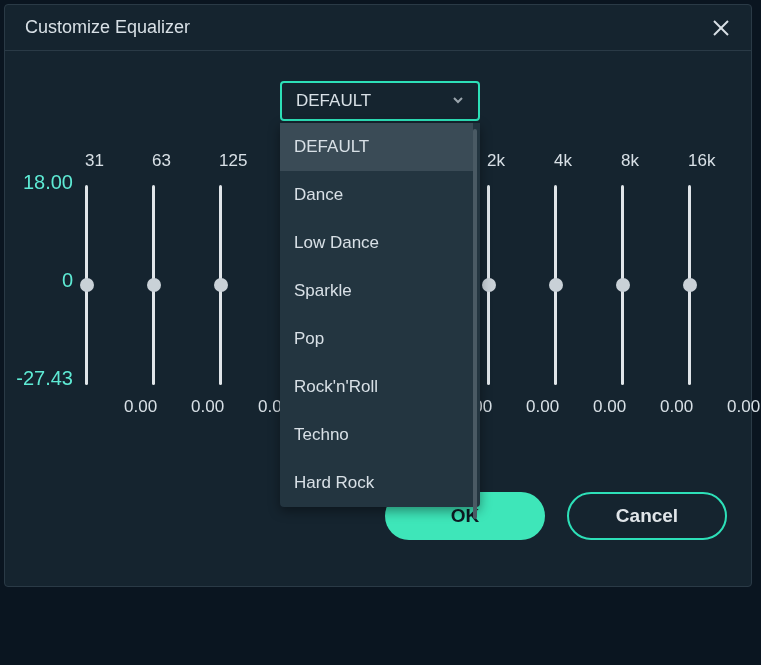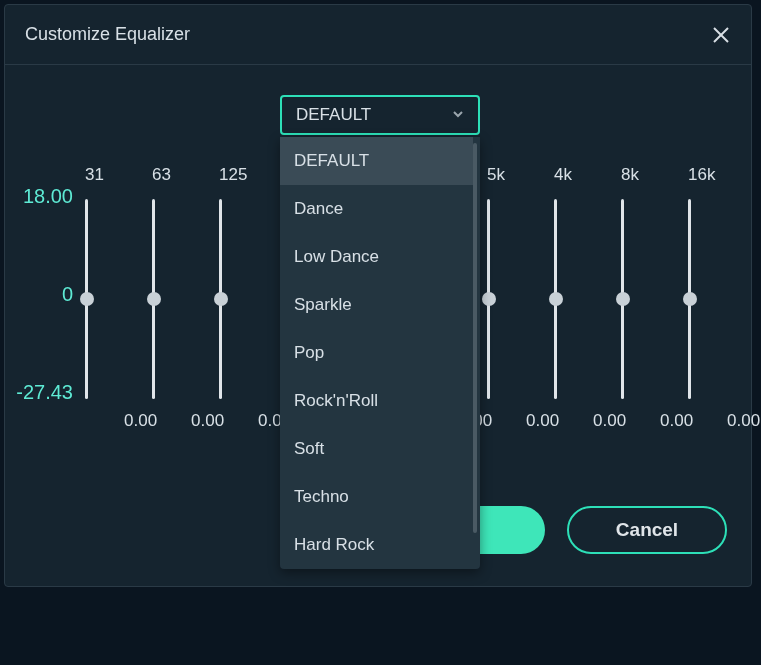--- a/index.html
+++ b/index.html
@@ -14,21 +14,21 @@
     left: 4px; top: 4px;
     width: 748px; height: 583px;
     background: #15242f;
     border: 1px solid #2a3a46;
     border-radius: 4px;
   }
   .titlebar {
     display: flex;
     justify-content: space-between;
     align-items: center;
-    padding: 19px 20px;
+    padding: 12px 20px;
     border-bottom: 1px solid #2a3a46;
   }
   .titlebar .title {
     color: #d8e0e6;
     font-size: 18px;
     font-weight: 400;
   }
   .close-btn {
     color: #d8e0e6;
     cursor: pointer;
@@ -248,21 +248,21 @@
           <div class="val">0.00</div>
         </div>
         <div class="band">
           <div class="freq">1k</div>
           <div class="slider-track">
               <div class="slider-thumb"></div>
             </div>
           <div class="val">0.00</div>
         </div>
         <div class="band">
-          <div class="freq">5k</div>
+          <div class="freq">2k</div>
           <div class="slider-track">
               <div class="slider-thumb"></div>
             </div>
           <div class="val">0.00</div>
         </div>
         <div class="band">
           <div class="freq">4k</div>
           <div class="slider-track">
               <div class="slider-thumb"></div>
             </div>
@@ -291,21 +291,20 @@
     </div>
 
     <div class="dropdown-list">
       <div class="dropdown-inner">
         <div class="dropdown-item selected">DEFAULT</div>
         <div class="dropdown-item">Dance</div>
         <div class="dropdown-item">Low Dance</div>
         <div class="dropdown-item">Sparkle</div>
         <div class="dropdown-item">Pop</div>
         <div class="dropdown-item">Rock'n'Roll</div>
-        <div class="dropdown-item">Soft</div>
         <div class="dropdown-item">Techno</div>
         <div class="dropdown-item">Hard Rock</div>
       </div>
       <div class="dd-scrollbar"></div>
     </div>
 
   </div>
 </div>
 
 </body></html>

